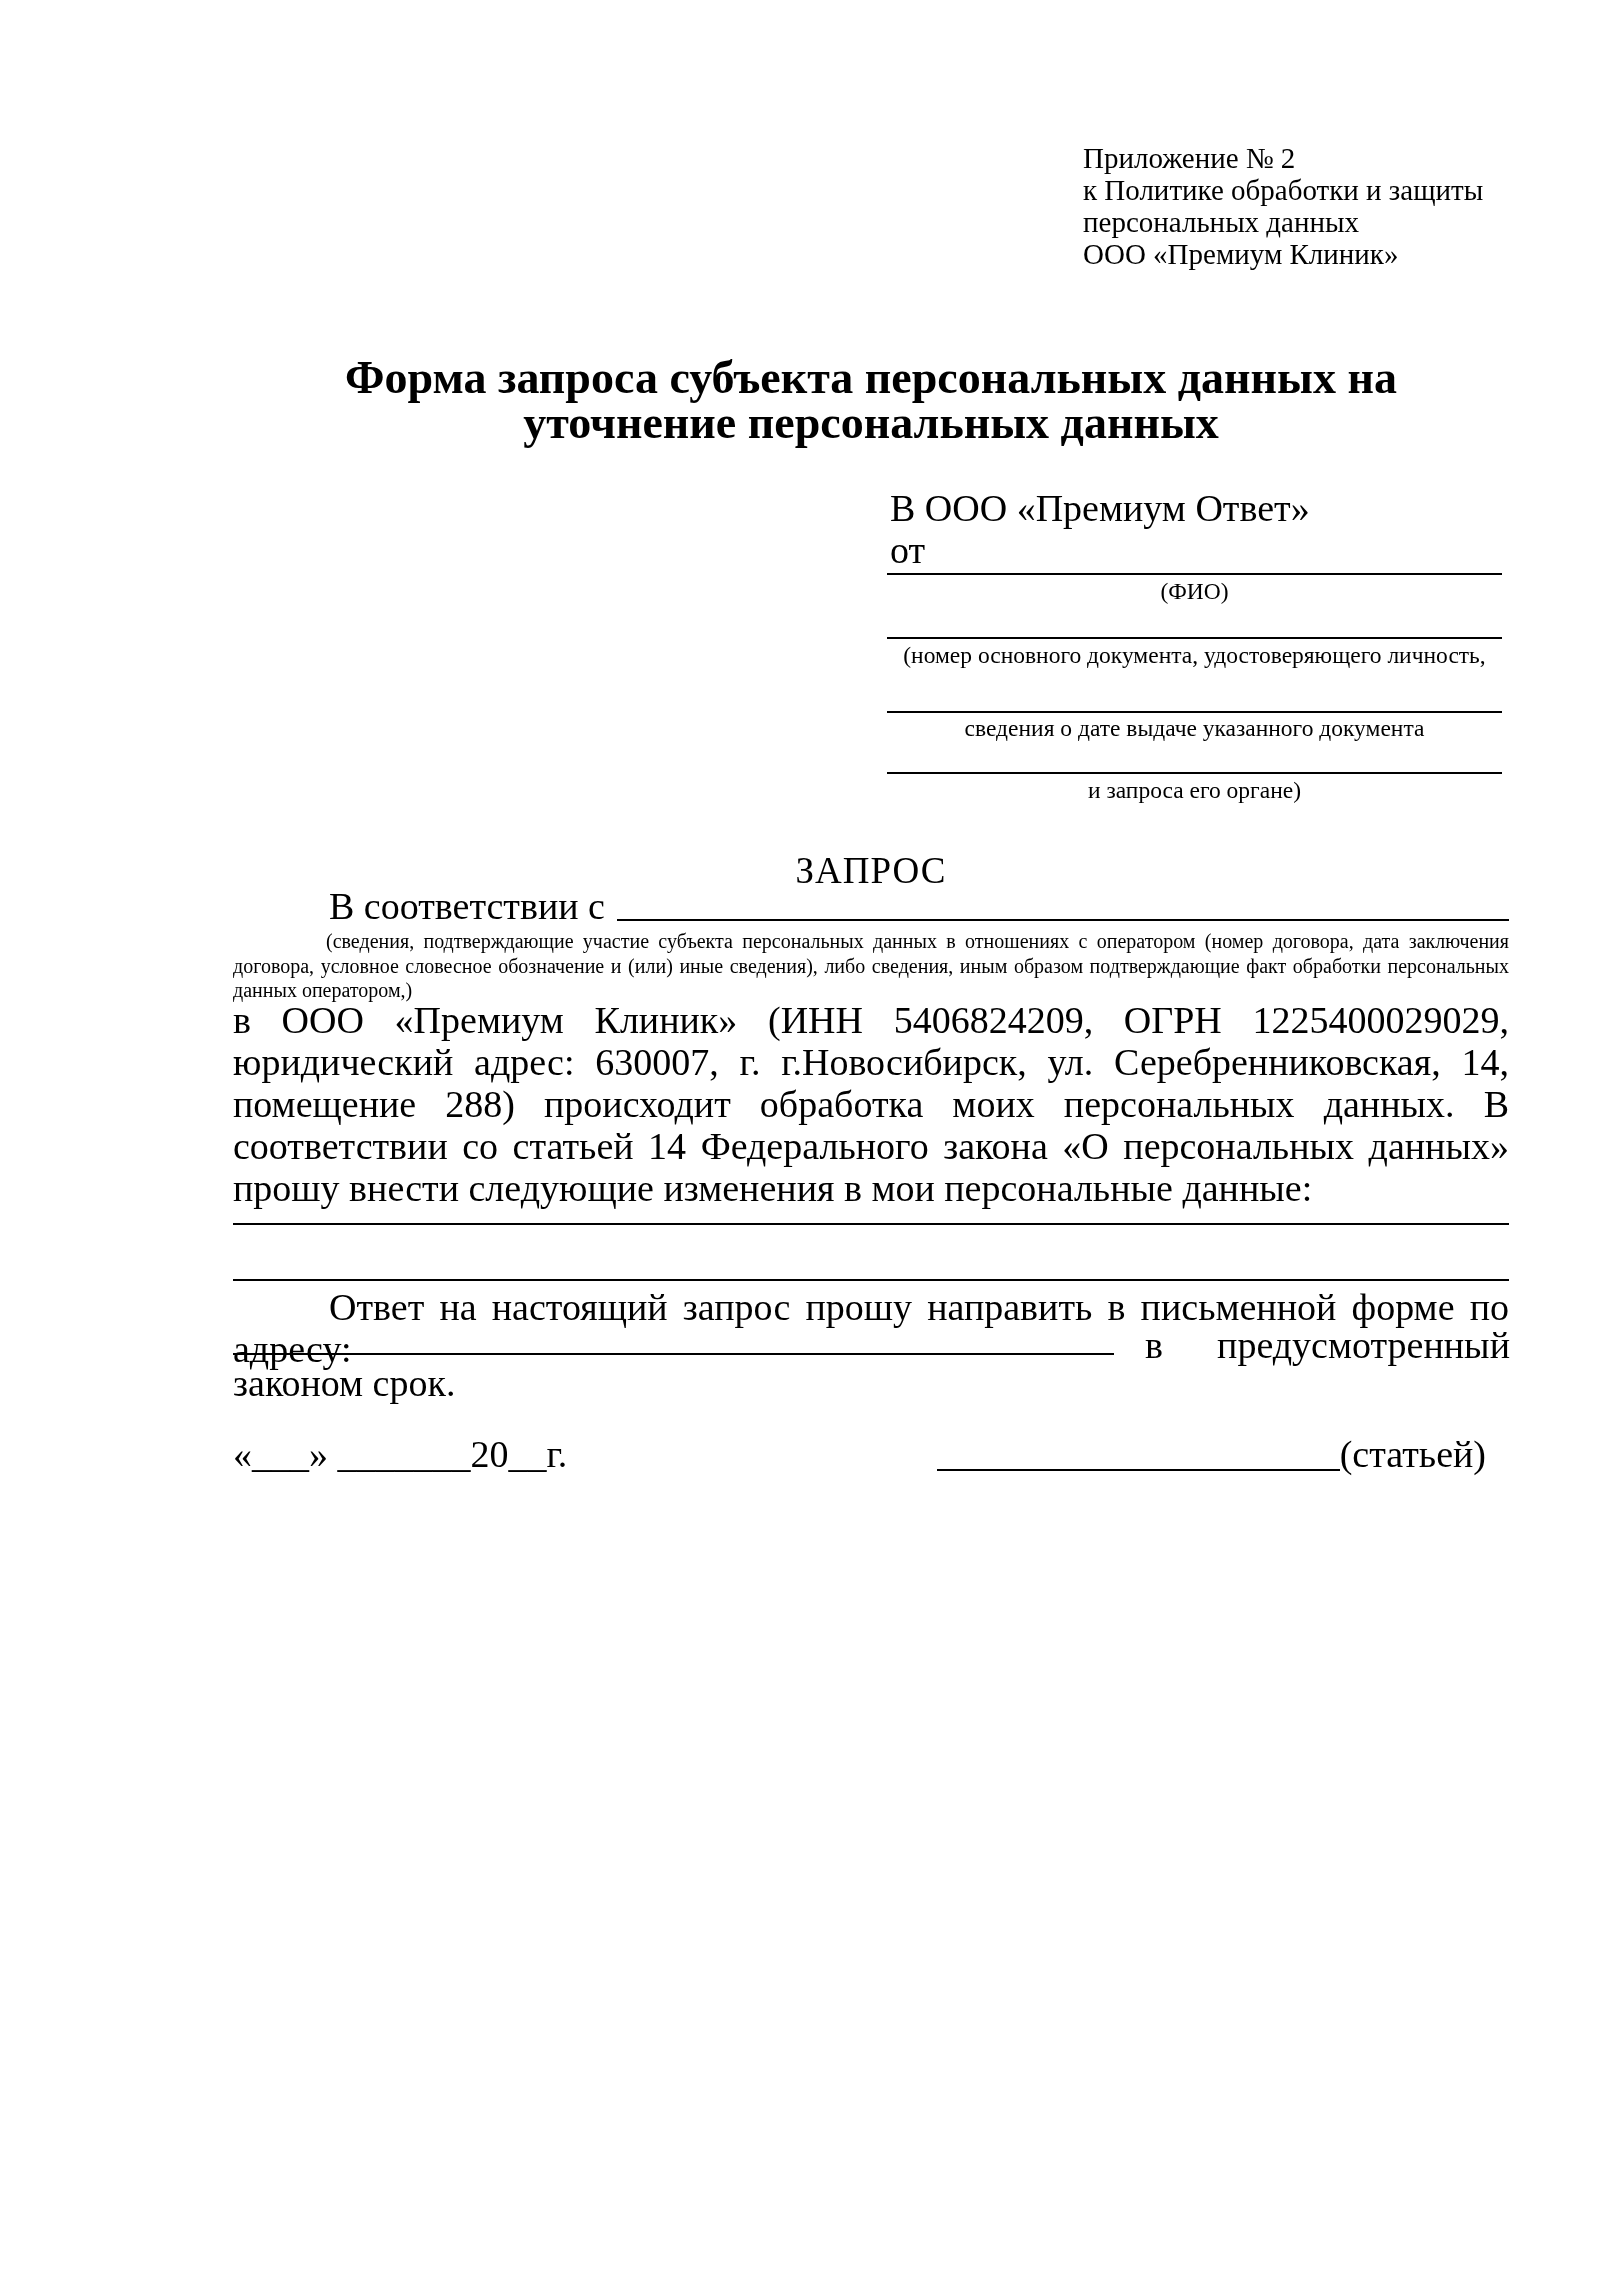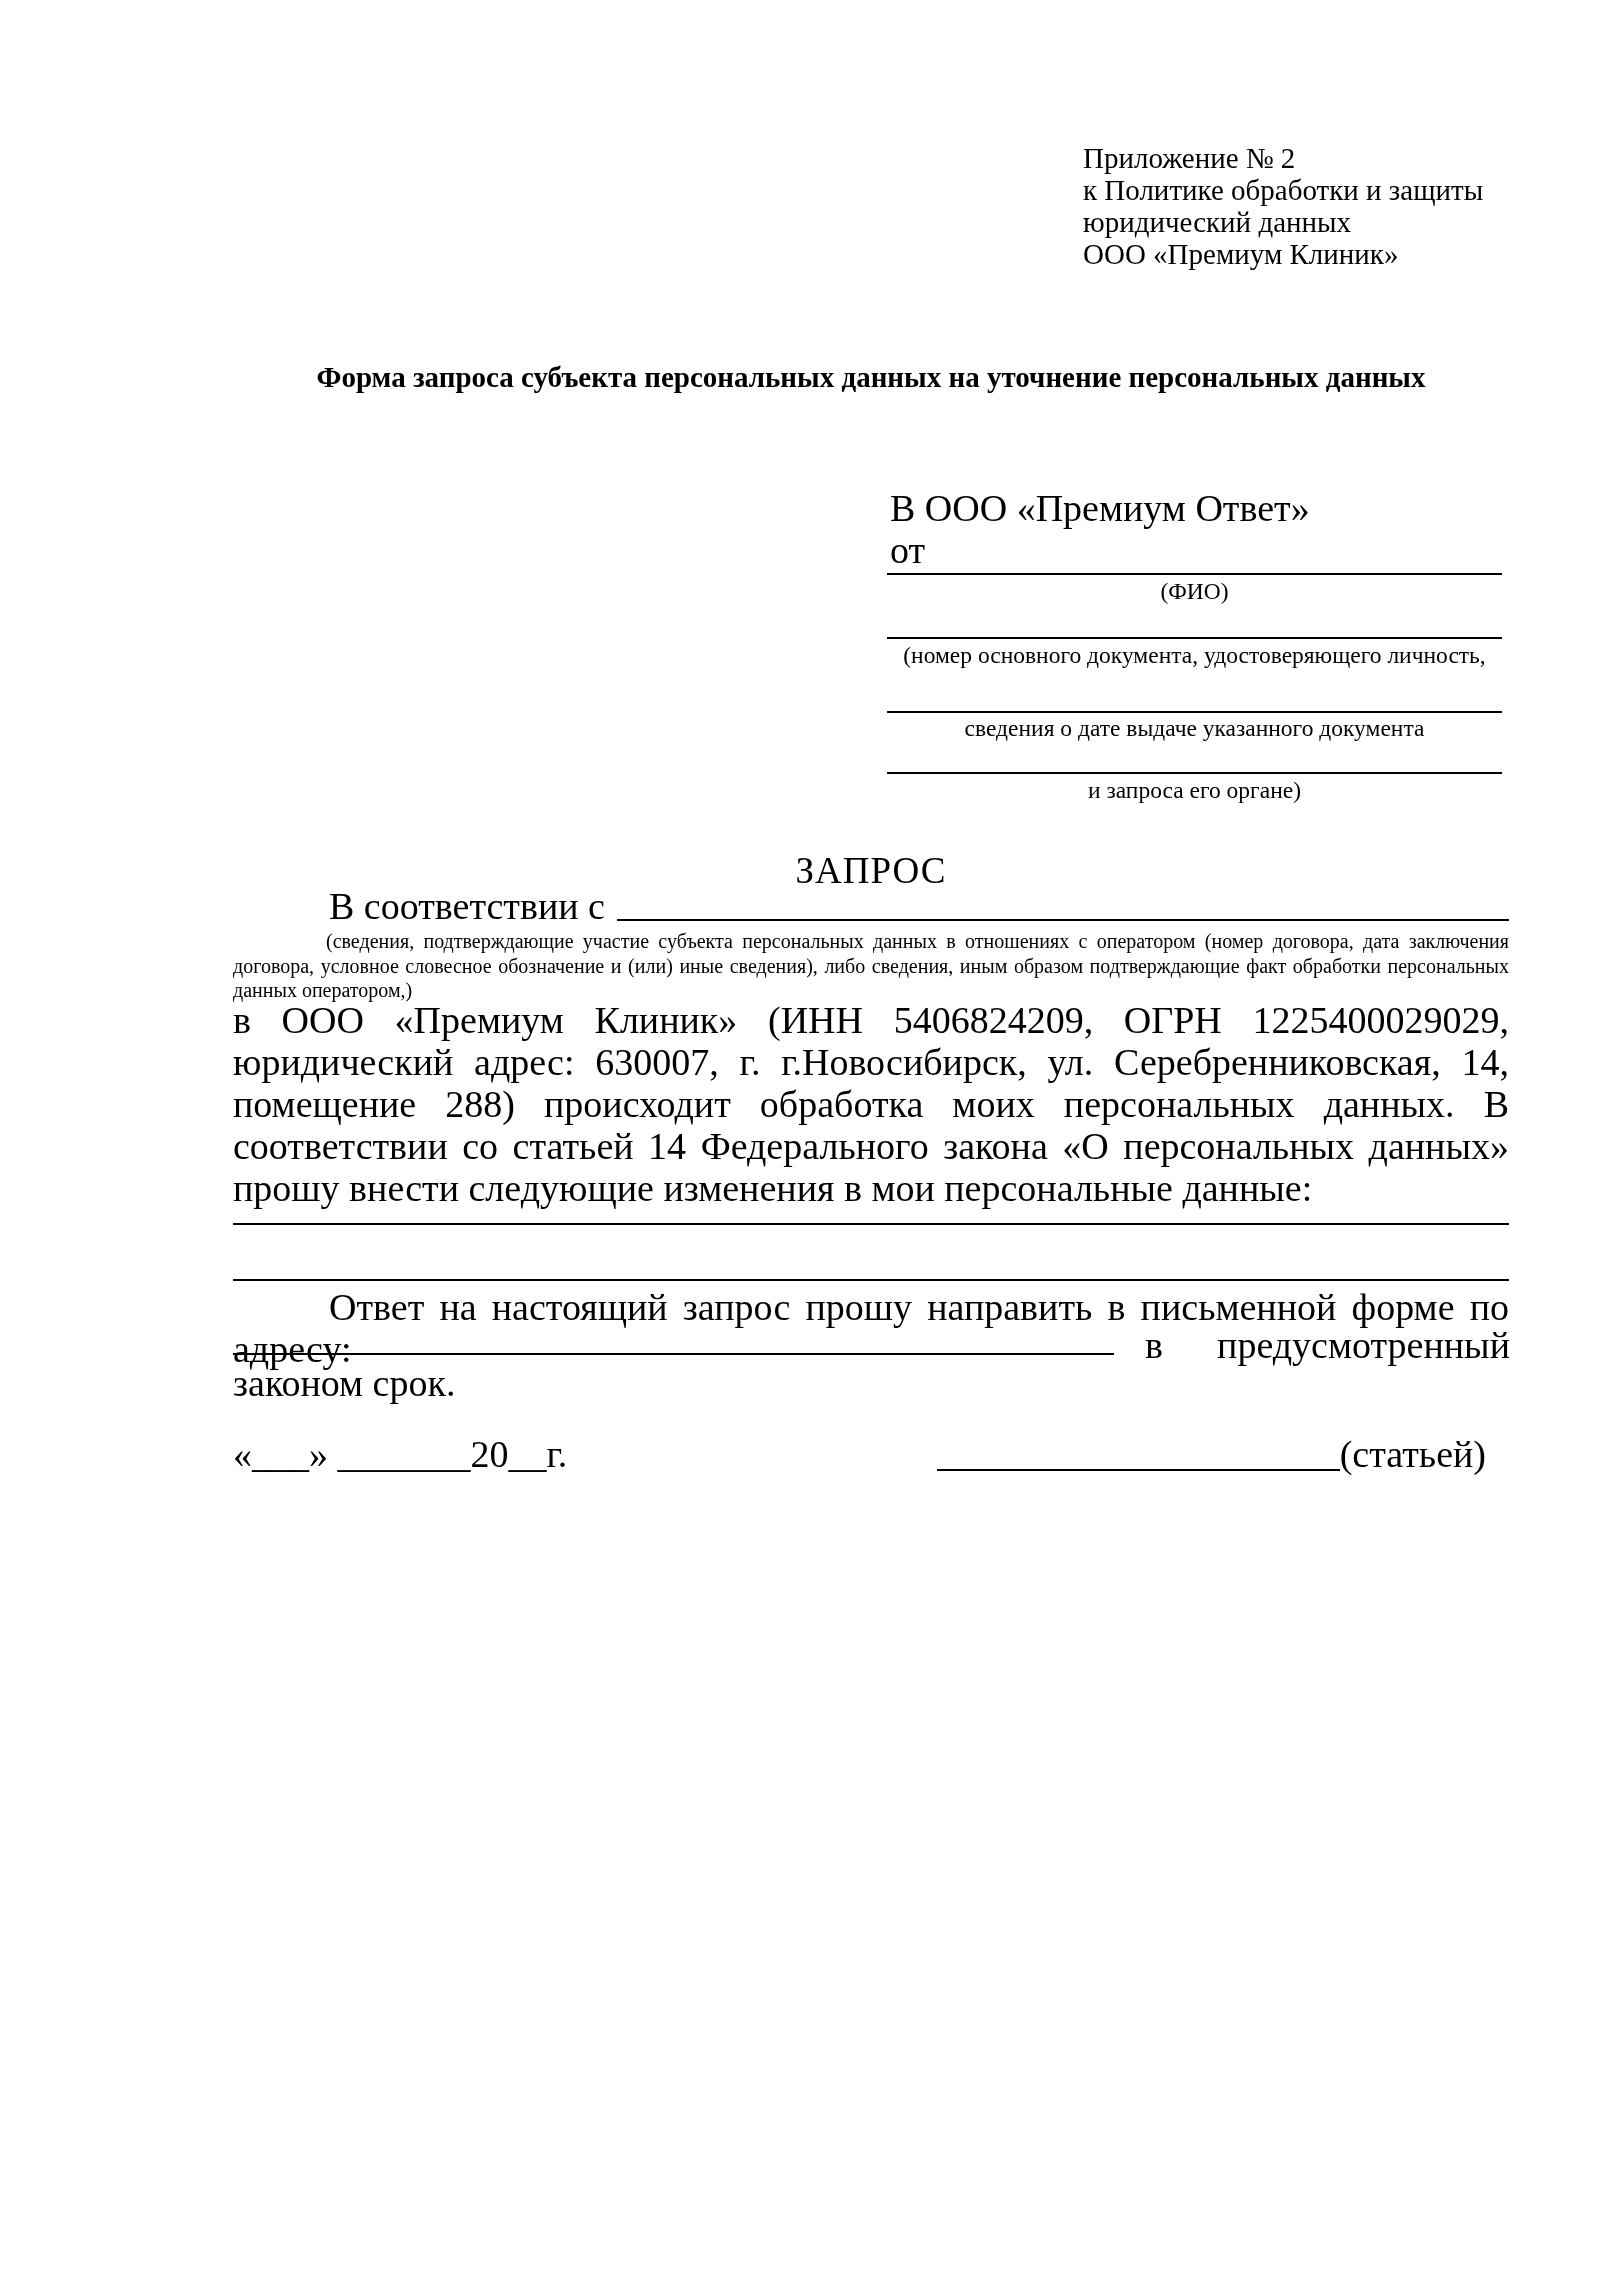--- a/index.html
+++ b/index.html
@@ -13,34 +13,34 @@
     overflow:hidden;
   }
   .abs{position:absolute;}
   .body-text{font-size:38px;line-height:42px;}
   .caption{font-size:23.5px;line-height:25.5px;text-align:center;}
   .hline{position:absolute;border-top:2.9px solid #000;height:0;}
   .fill-line{flex:1 1 auto;border-bottom:2.9px solid #000;margin-bottom:5.9px;}
   .justify{text-align:justify;}
   .justify-all{text-align:justify;text-align-last:justify;}
   .header-block{font-size:29px;line-height:32px;}
-  .title{font-size:29px;line-height:45px;font-weight:bold;text-align:center;}
+  .title{font-size:46px;line-height:45px;font-weight:bold;text-align:center;}
   .zapros{font-size:37px;letter-spacing:1px;text-align:center;}
   .note{font-size:20px;line-height:24.5px;text-align:justify;text-indent:93px;}
   .flexrow{display:flex;align-items:stretch;}
 </style>
 </head>
 <body>
 
 <div class="page">
 
   <div class="abs header-block" style="left:1083px;top:142px;width:441px;">
     <div>Приложение № 2</div>
     <div>к Политике обработки и защиты</div>
-    <div>юридический данных</div>
+    <div>персональных данных</div>
     <div>ООО «Премиум Клиник»</div>
   </div>
 
   <div class="abs title" style="left:233px;top:355px;width:1276px;">Форма запроса субъекта персональных данных на уточнение персональных данных</div>
 
   <div class="abs body-text" style="left:890px;top:487px;">В ООО «Премиум Ответ»</div>
   <div class="abs body-text" style="left:890px;top:529px;">от</div>
 
   <div class="hline" style="left:887px;width:615px;top:573px;"></div>
   <div class="abs caption" style="left:887px;width:615px;top:579px;">(ФИО)</div>

